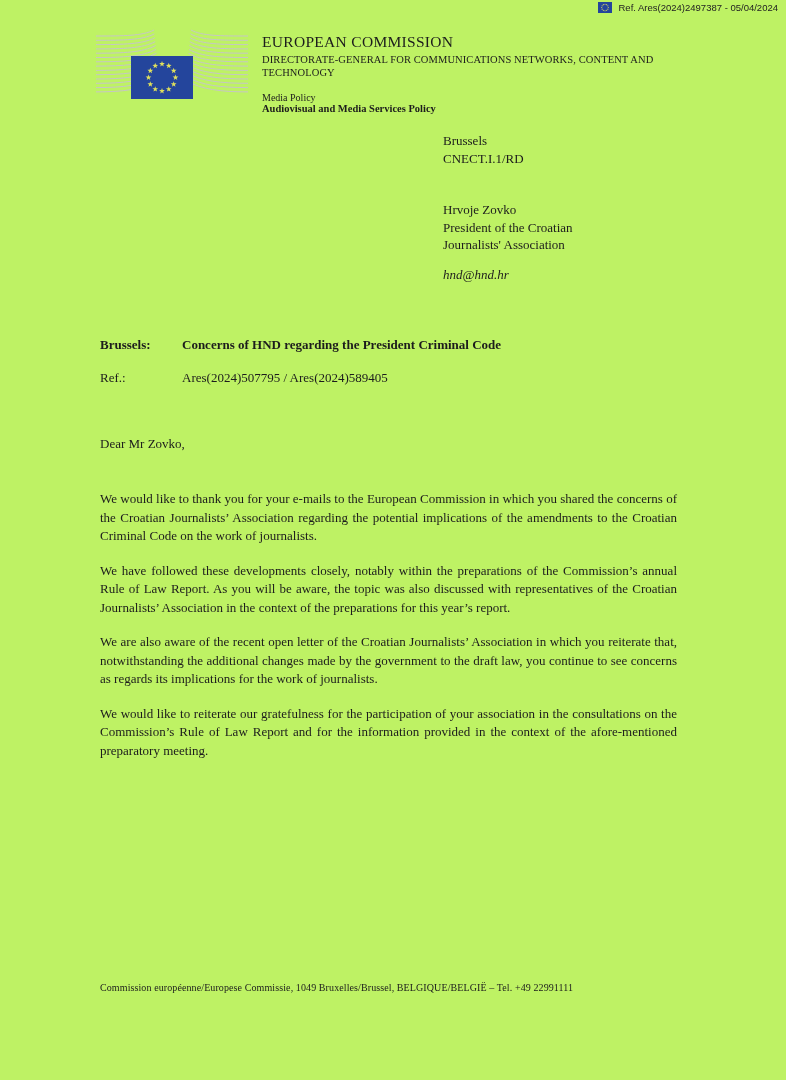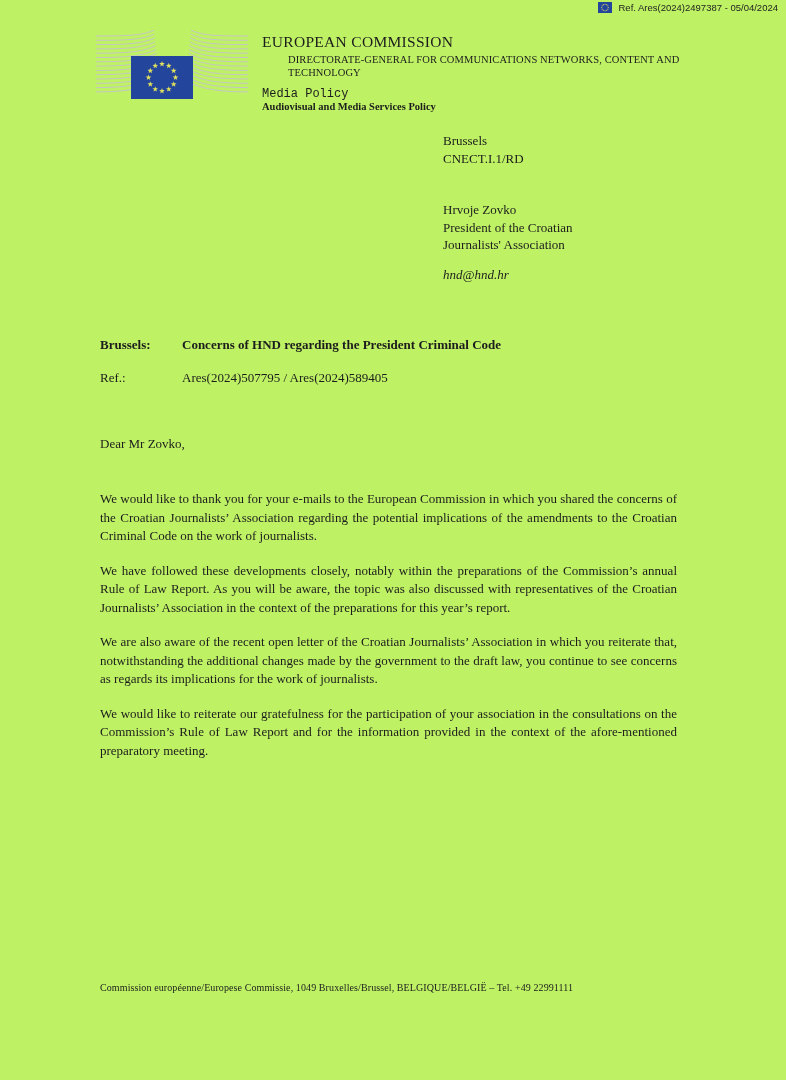--- a/index.html
+++ b/index.html
@@ -13,22 +13,22 @@
     position:absolute; top:2px; right:8px;
     display:flex; align-items:center; gap:6px;
     font-family:"Liberation Sans", sans-serif; font-size:9.5px; color:#222;
   }
   .mini-flag { display:block; }
 
   
   .logo-wrap { position:absolute; left:96px; top:28px; width:152px; height:78px; }
   .header-text { position:absolute; left:262px; top:33px; width:430px; }
   .institution { font-size:15.5px; letter-spacing:0.3px; }
-  .directorate { font-size:10.5px; line-height:12.5px; margin-top:3px; width:412px; letter-spacing:0.1px;margin-left:26px; }
-  .unit { font-size:12px; margin-top:8px;font-family:Liberation Mono, monospace; }
+  .directorate { font-size:10.5px; line-height:12.5px; margin-top:3px; width:412px; letter-spacing:0.1px; }
+  .unit { font-size:10px; margin-top:13px; }
   .subunit { font-size:10.5px; font-weight:bold; }
 
   
   .address-block { position:absolute; left:443px; top:132px; font-size:13px; line-height:17.5px; }
   .recipient { margin-top:34px; }
   .email { margin-top:12px; font-style:italic; }
 
   
   .doc-row { position:absolute; left:100px; display:flex; font-size:13px; }
   .doc-row.subject { top:337px; }

